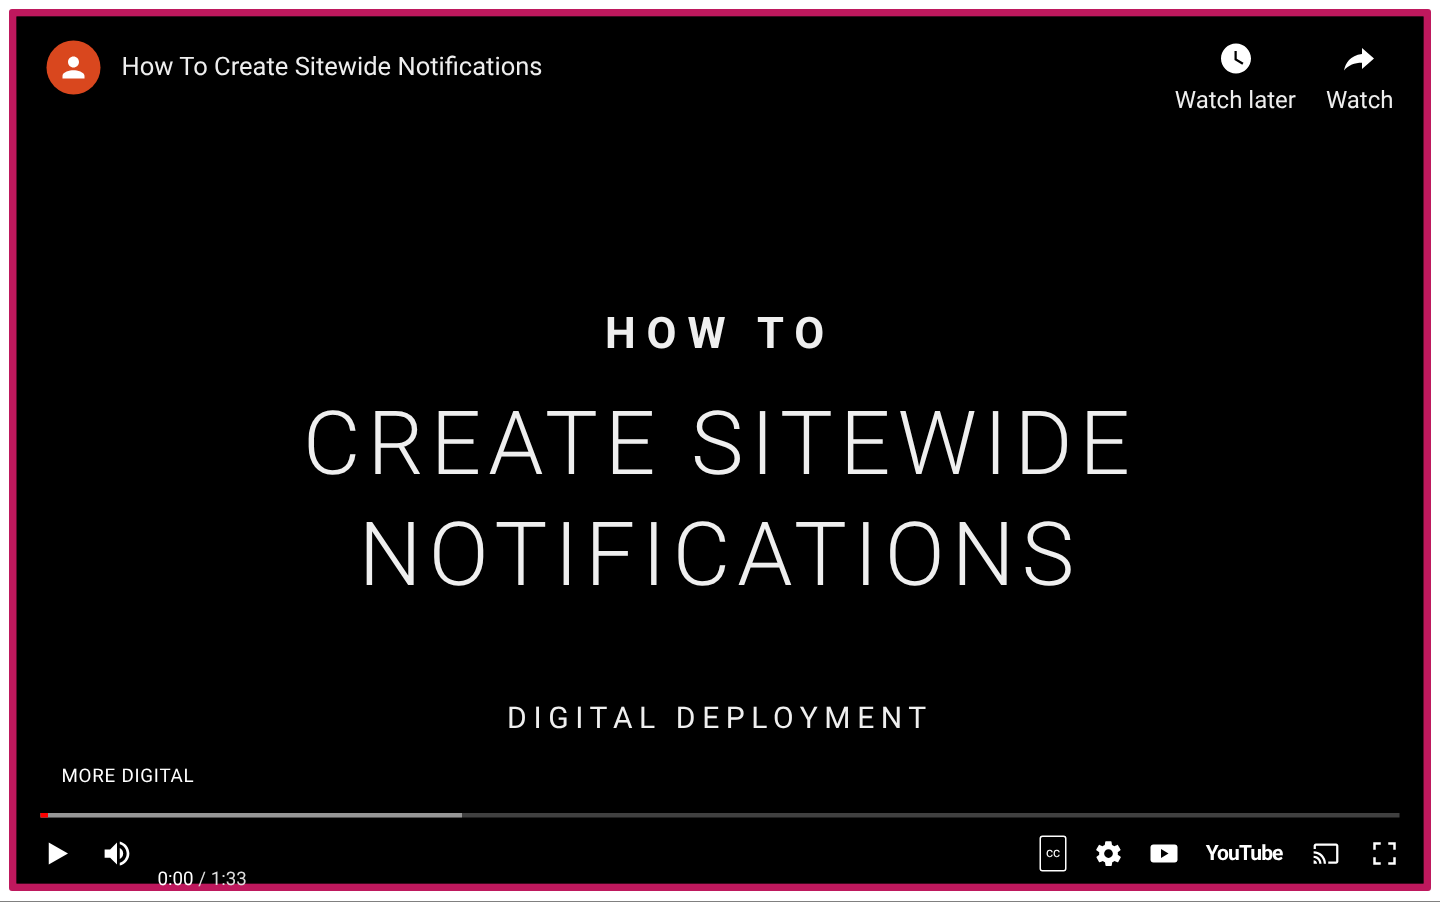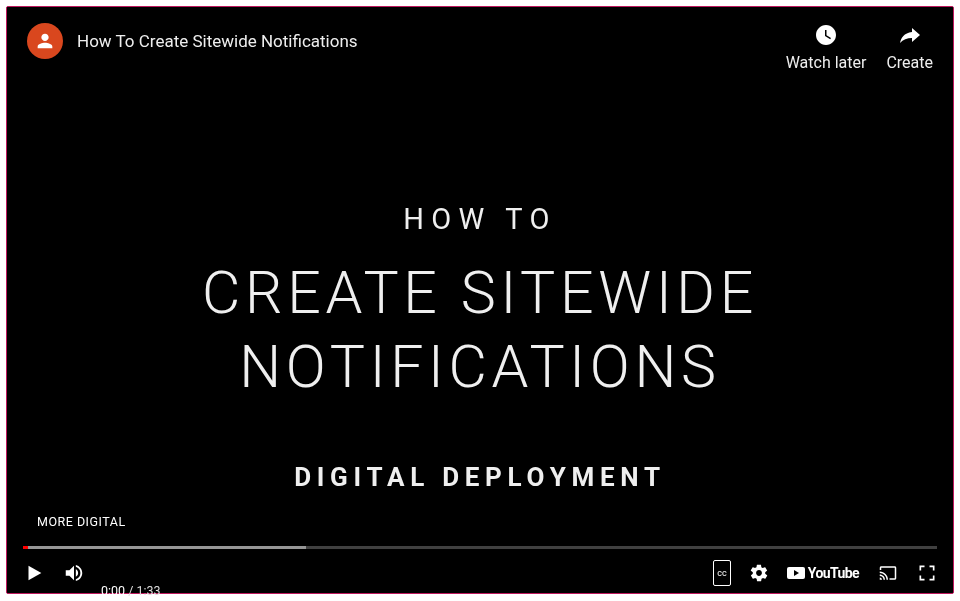--- a/index.html
+++ b/index.html
@@ -13,21 +13,21 @@
       width: 960px;
       height: 601px;
       overflow: hidden;
     }
     .player-container {
       position: relative;
       width: 948px;
       height: 588px;
       margin: 6px;
       background: #000000;
-      border: 1px solid #be185d;
+      border: 5px solid #be185d;
       border-radius: 2px;
     }
     .top-gradient {
       position: absolute;
       top: 0;
       left: 0;
       right: 0;
       height: 80px;
       background: linear-gradient(to bottom, rgba(0,0,0,0.7) 0%, rgba(0,0,0,0) 100%);
       z-index: 1;
@@ -89,34 +89,34 @@
       position: absolute;
       top: 100px;
       left: 0;
       right: 0;
       text-align: center;
       color: #efefef;
       letter-spacing: 0.08em;
     }
     .content-small {
       font-size: 29px;
-      font-weight: 400;
+      font-weight: 700;
       margin-top: 95px;
       letter-spacing: 0.25em;
     }
     .content-large {
       font-size: 59px;
       font-weight: 300;
       margin-top: 20px;
       letter-spacing: 0.08em;
       line-height: 1.25;
     }
     .content-sub {
-      font-size: 26px;
-      font-weight: 700;
+      font-size: 20px;
+      font-weight: 400;
       margin-top: 58px;
       letter-spacing: 0.22em;
     }
     .more-videos {
       position: absolute;
       left: 30px;
       bottom: 64px;
       color: #fff;
       font-size: 12.5px;
       letter-spacing: 0.04em;
@@ -183,36 +183,36 @@
       color: #ddd;
       margin-left: -2px;
       margin-top: 35px;
     }
     .time-current {
       color: #fff;
     }
     .cc-badge {
       border: 1.5px solid #fff;
       border-radius: 2px;
-      padding: 12px 3px;
+      padding: 0 3px;
       font-size: 9px;
       font-weight: 400;
       line-height: 11px;
-      height: 14px;
+      height: 24px;
       display: flex;
       align-items: center;
     }
     .settings-icon svg {
       width: 20px;
       height: 20px;
     }
     .youtube-logo {
       display: flex;
       align-items: center;
-      gap: 3px;
+      gap: 19px;
     }
     .youtube-logo .yt-play {
       width: 18px;
       height: 12px;
       background: #fff;
       border-radius: 2px;
       display: flex;
       align-items: center;
       justify-content: center;
     }
@@ -271,21 +271,21 @@
           <path d="M12.5 7H11v6l5.2 3.2.8-1.3-4.5-2.7z" fill="#000"></path>
           <circle cx="12" cy="12" r="9" fill="#fff"></circle>
           <path d="M12.5 7H11v6l5.2 3.2.8-1.3-4.5-2.7z" fill="#000"></path>
         </svg>
         <span>Watch later</span>
       </div>
       <div class="header-action">
         <svg viewBox="0 0 24 24">
           <path d="M14 9V5l8 7-8 7v-4.1c-5 0-9 1.6-12 5.1 1-5 4-10 12-11z"></path>
         </svg>
-        <span>Create</span>
+        <span>Watch</span>
       </div>
     </div>
   </div>
 
   <div class="video-content">
     <div class="content-small">HOW TO</div>
     <div class="content-large">
       <span>CREATE SITEWIDE</span><br>
       <span>NOTIFICATIONS</span>
     </div>

